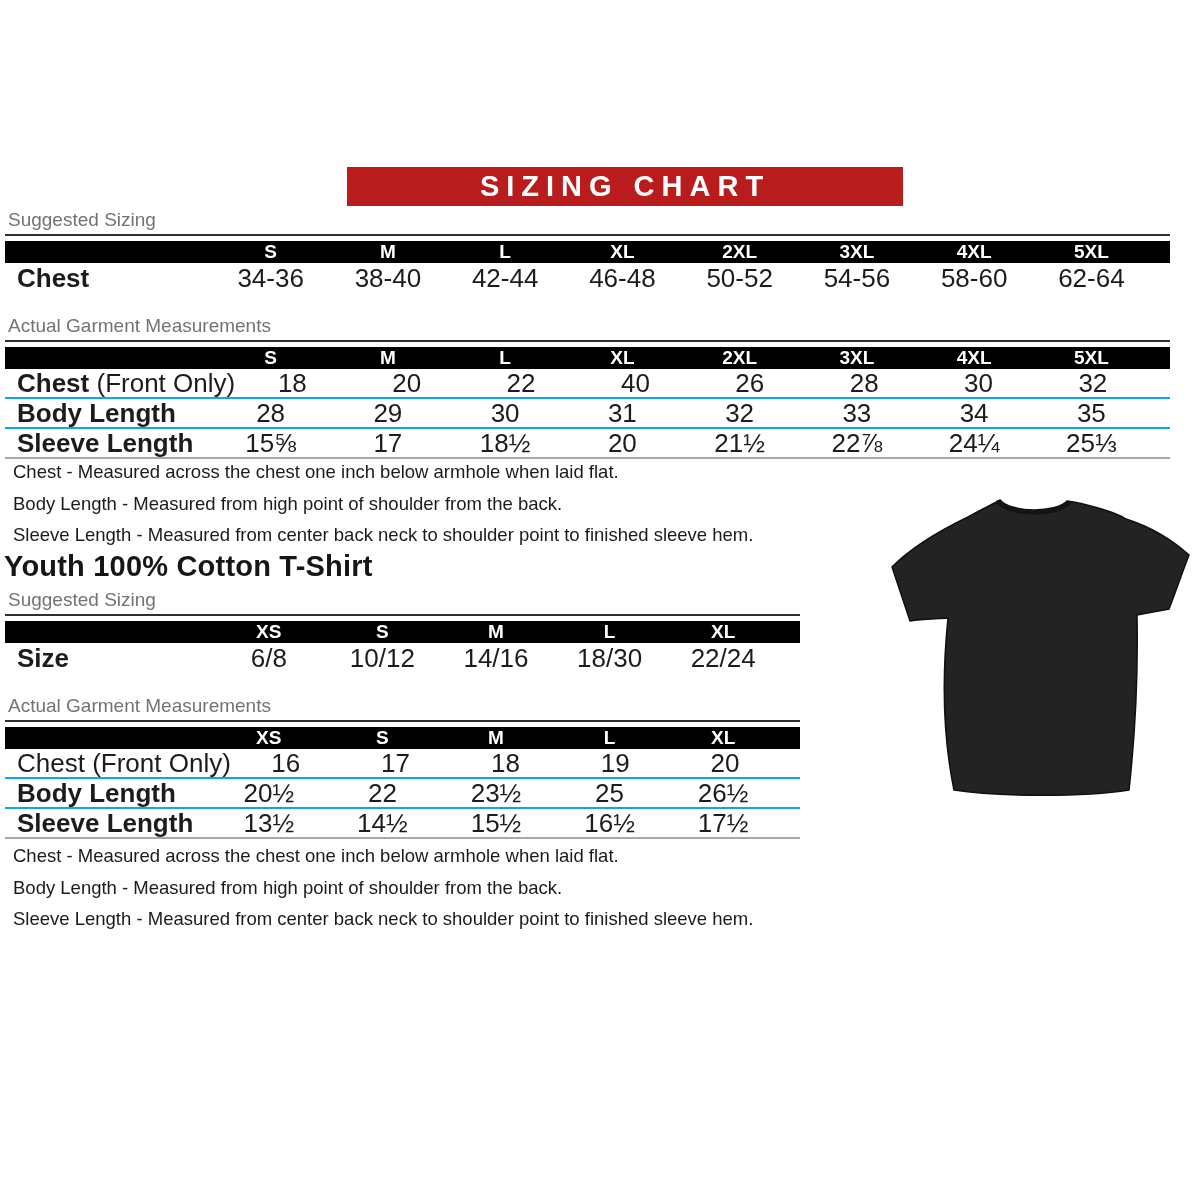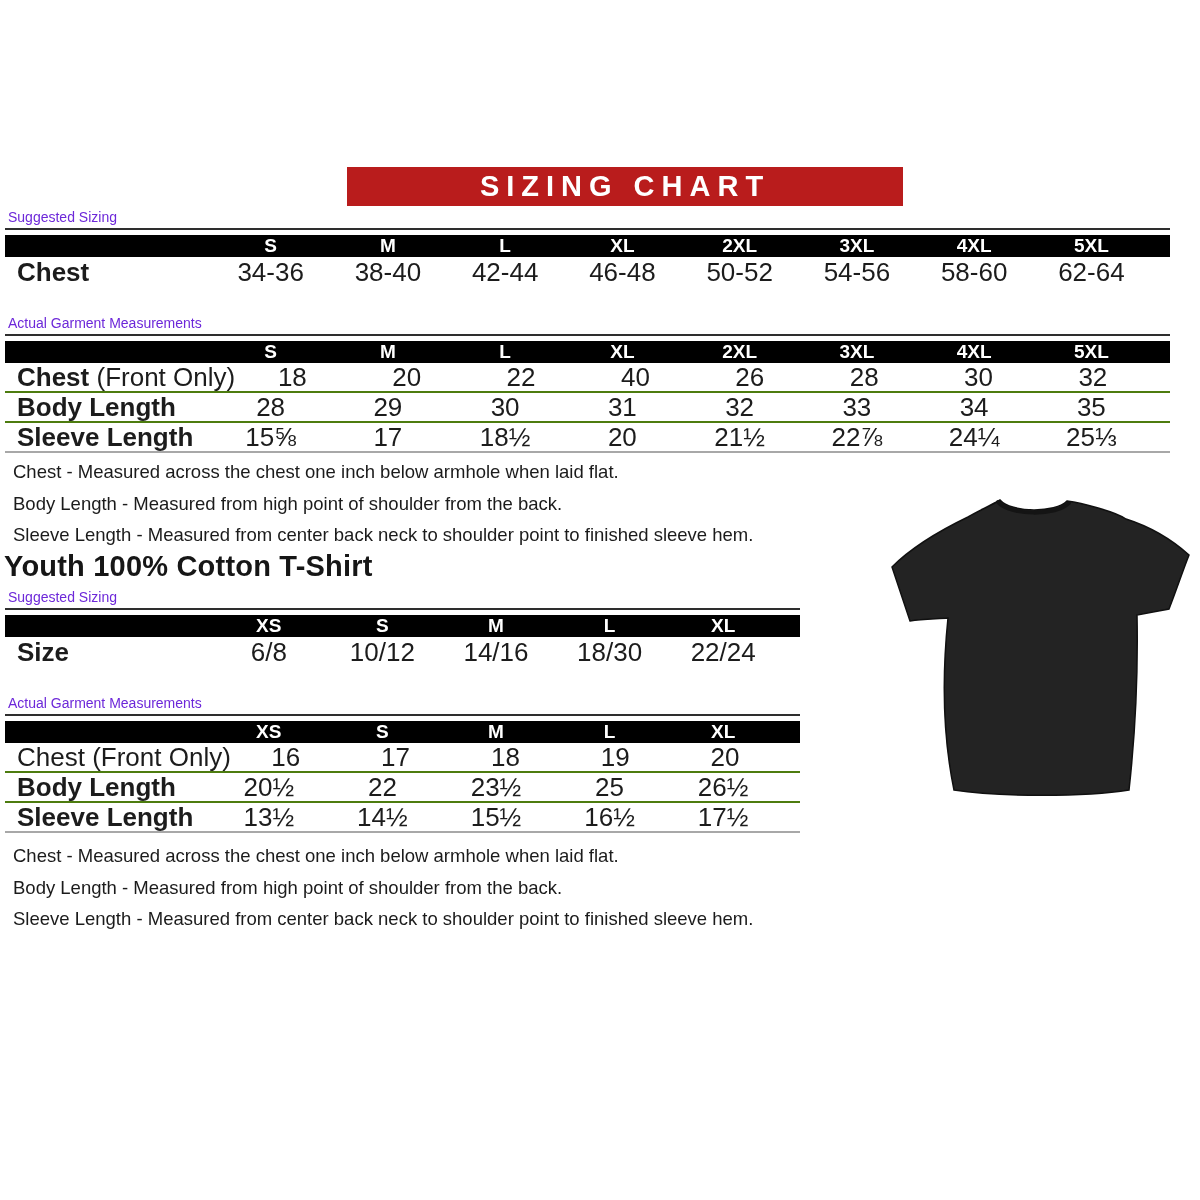--- a/index.html
+++ b/index.html
@@ -11,34 +11,34 @@
   .abs { position:absolute; }
 
   .doc-title { font-size:29px; font-weight:bold; color:#161616; letter-spacing:0.2px; white-space:nowrap; }
 
   .banner {
     background:#b91c1c; color:#fff; display:flex; align-items:center; justify-content:center;
     font-weight:bold; font-size:29px; letter-spacing:7px; white-space:nowrap;
   }
 
   .sec-label {
-    font-size:14px; color:#6d28d9; padding:0 0 3px 3px;
+    font-size:19px; color:#737373; padding:0 0 3px 3px;
     border-bottom:2px solid #2e2e2e;
   }
 
   .thead {
     margin-top:5px; background:#000; height:22px; display:flex; align-items:center;
     color:#fff; font-weight:bold; font-size:19px; padding-right:20px;
   }
   .trow {
     display:flex; align-items:center; font-size:26px; color:#1c1c1c; padding-right:20px;
   }
   .sug .trow { height:31px; }
   .act .trow { height:28px; }
-  .act .trow + .trow { border-top:2px solid #4d7c0f; }
+  .act .trow + .trow { border-top:2px solid #0ea5e9; }
   .act .trow.last { border-bottom:2px solid #a8a8a8; }
 
   .tlabel { flex:0 0 195px; padding-left:12px; font-weight:bold; text-align:left; white-space:nowrap; }
   .tlabel .plain { font-weight:normal; }
   .tlabel.plain { font-weight:normal; }
   .tcell { flex:1; text-align:center; white-space:nowrap; }
 
   .notes div { font-size:18.5px; line-height:31.5px; color:#1b1b1b; white-space:nowrap; }
 </style>
 </head>

